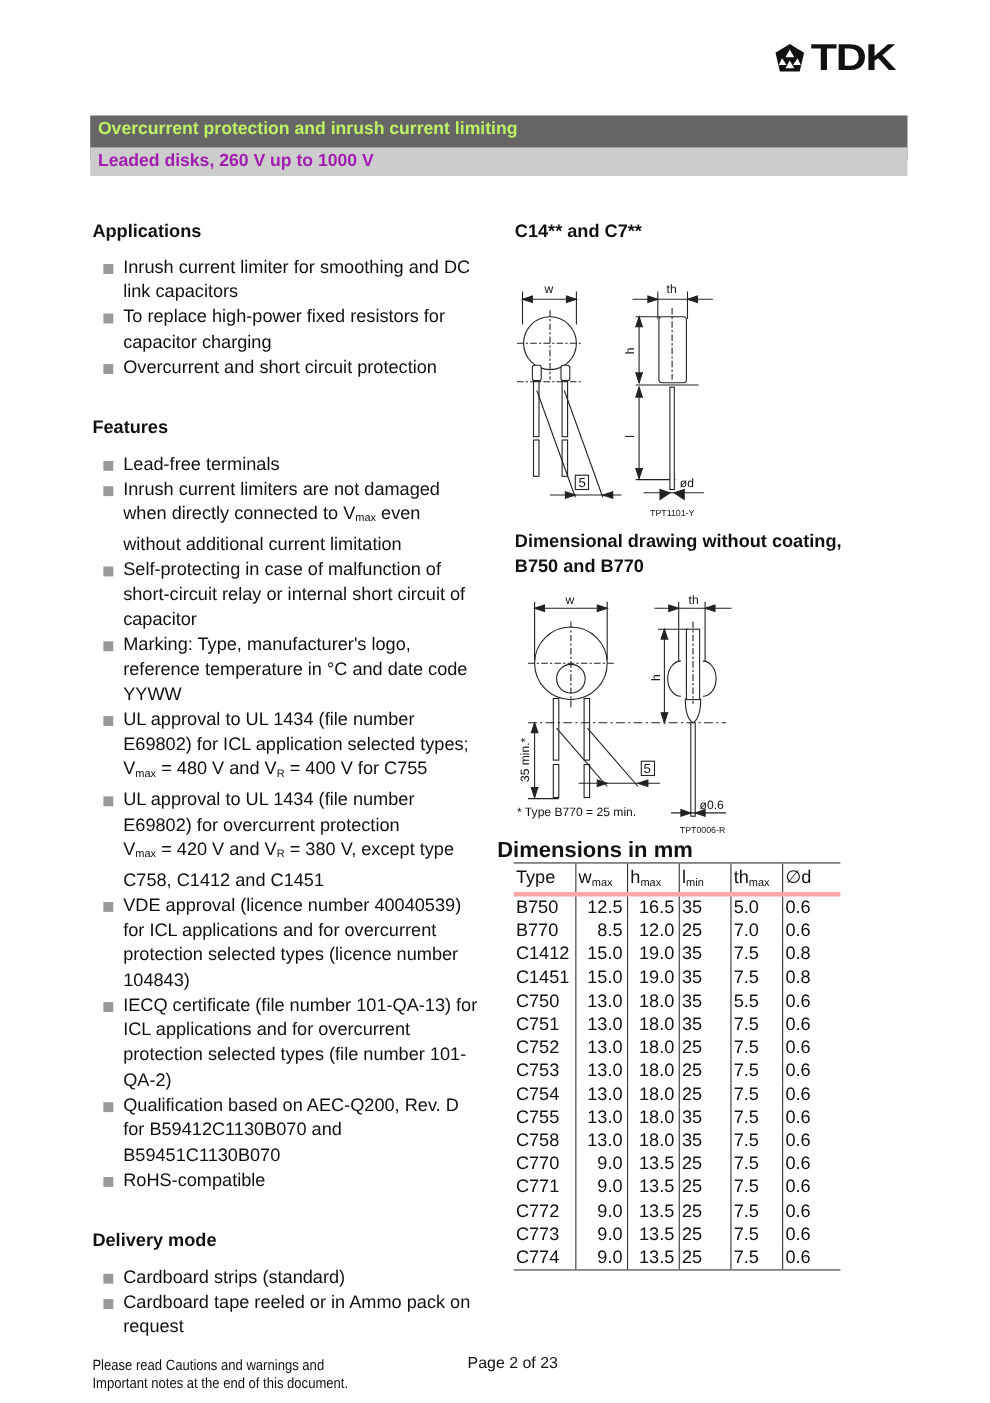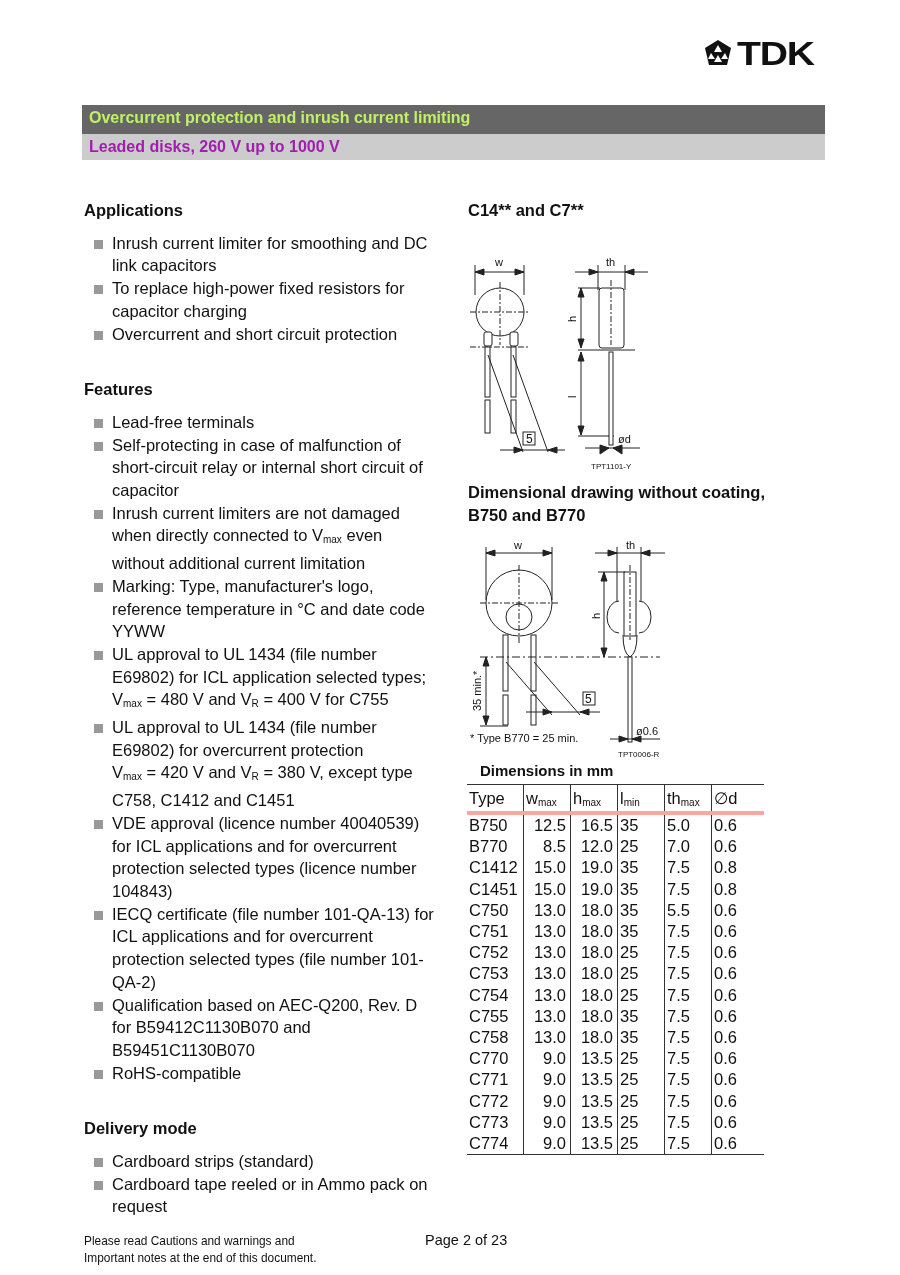--- a/index.html
+++ b/index.html
@@ -14,21 +14,21 @@
   .leftcol { position:absolute; left:84px; top:199px; width:365px; font-size:16.5px; line-height:22.7px; }
   .sec-title { font-weight:bold; font-size:16.5px; }
   ul.bl { list-style:none; margin:10px; padding:0; }
   ul.bl li { position:relative; padding-left:18px; }
   ul.bl li::before { content:""; position:absolute; left:0; top:8px; width:9px; height:9px; background:#999; }
   .gap { height:23px; }
   sub { font-size:10px; vertical-align:-2px; }
   .rt { position:absolute; left:468px; font-size:16.5px; line-height:22.7px; font-weight:bold; }
   .draw { position:absolute; }
   .draw text { font-family:"Liberation Sans", sans-serif; }
-  .dimtitle { position:absolute; left:480px; top:762px; font-weight:bold; font-size:15px; }
+  .dimtitle { position:absolute; left:452px; top:762px; font-weight:bold; font-size:20px; }
   table.dims { position:absolute; left:467px; top:784px; width:297px; border-collapse:collapse; font-size:16.5px; }
   table.dims th { font-weight:normal; text-align:left; border-top:1.5px solid #333; border-bottom:4px solid #fca5a5; height:26px; padding:0 4px 0 2px; }
   table.dims td { height:21.2px; padding:0 4px 0 2px; line-height:21px; }
   table.dims th + th, table.dims td + td { border-left:1px solid #333; }
   table.dims tbody tr:last-child td { border-bottom:1.5px solid #333; }
   td.num { text-align:right; }
   td.l { text-align:left; }
   .footer-left { position:absolute; left:84px; top:1232px; font-size:13.5px; line-height:17px; transform:scaleX(0.88); transform-origin:left; }
   .footer-page { position:absolute; left:425px; top:1232px; font-size:14.5px; }
 </style>
@@ -53,22 +53,22 @@
   <div class="sec-title">Applications</div>
   <ul class="bl">
     <li>Inrush current limiter for smoothing and DC link capacitors</li>
     <li>To replace high-power fixed resistors for capacitor charging</li>
     <li>Overcurrent and short circuit protection</li>
   </ul>
   <div class="gap"></div>
   <div class="sec-title">Features</div>
   <ul class="bl">
     <li>Lead-free terminals</li>
+    <li><span>Inrush current limiters are not damaged when directly connected to V</span><sub>max</sub><span> even without additional current limitation</span></li>
     <li>Self-protecting in case of malfunction of short-circuit relay or internal short circuit of capacitor</li>
-    <li><span>Inrush current limiters are not damaged when directly connected to V</span><sub>max</sub><span> even without additional current limitation</span></li>
     <li>Marking: Type, manufacturer's logo, reference temperature in °C and date code YYWW</li>
     <li><span>UL approval to UL 1434 (file number E69802) for ICL application selected types;</span><br><span>V</span><sub>max</sub><span> = 480 V and V</span><sub>R</sub><span> = 400 V for C755</span></li>
     <li><span>UL approval to UL 1434 (file number E69802) for overcurrent protection</span><br><span>V</span><sub>max</sub><span> = 420 V and V</span><sub>R</sub><span> = 380 V, except type C758, C1412 and C1451</span></li>
     <li>VDE approval (licence number 40040539) for ICL applications and for overcurrent protection selected types (licence number 104843)</li>
     <li>IECQ certificate (file number 101-QA-13) for ICL applications and for overcurrent protection selected types (file number 101-QA-2)</li>
     <li>Qualification based on AEC-Q200, Rev. D for B59412C1130B070 and B59451C1130B070</li>
     <li>RoHS-compatible</li>
   </ul>
   <div class="gap"></div>
   <div class="sec-title">Delivery mode</div>

